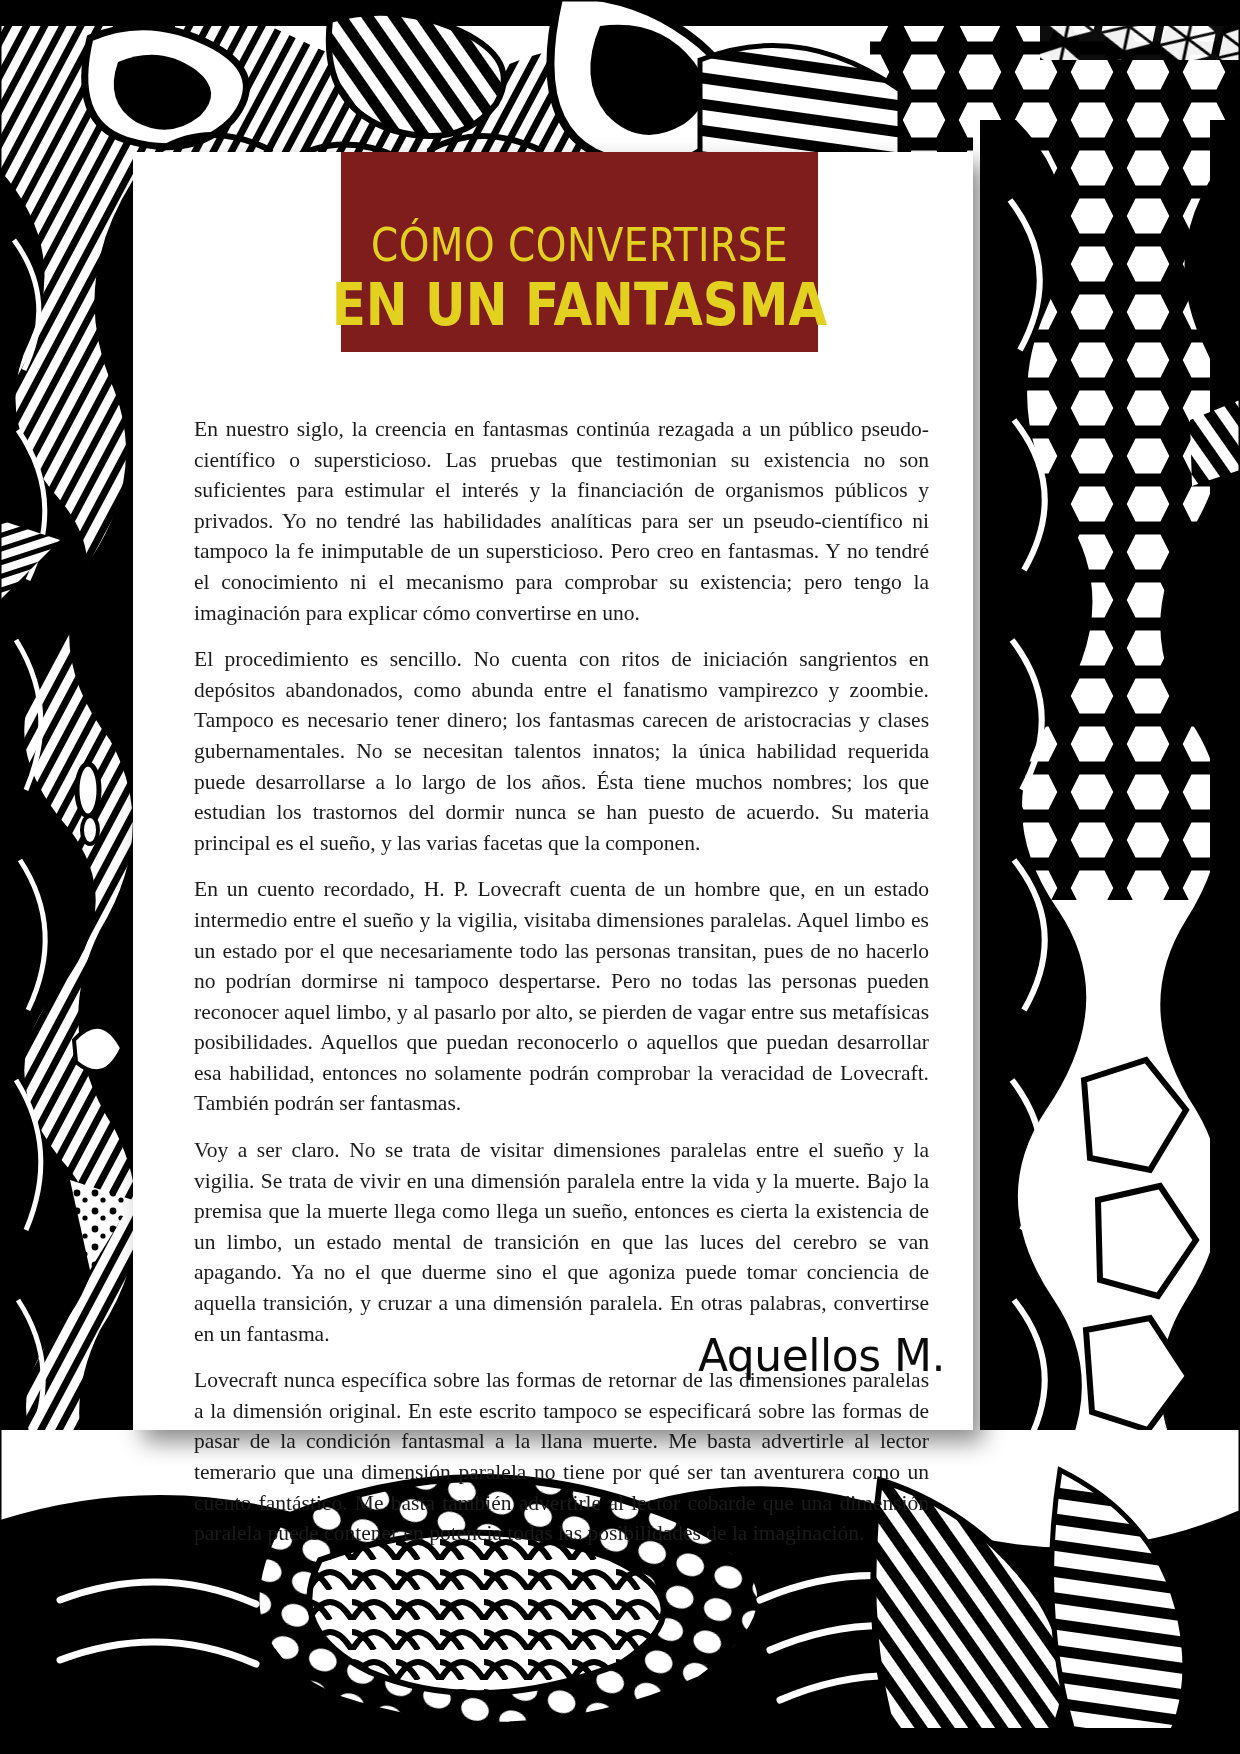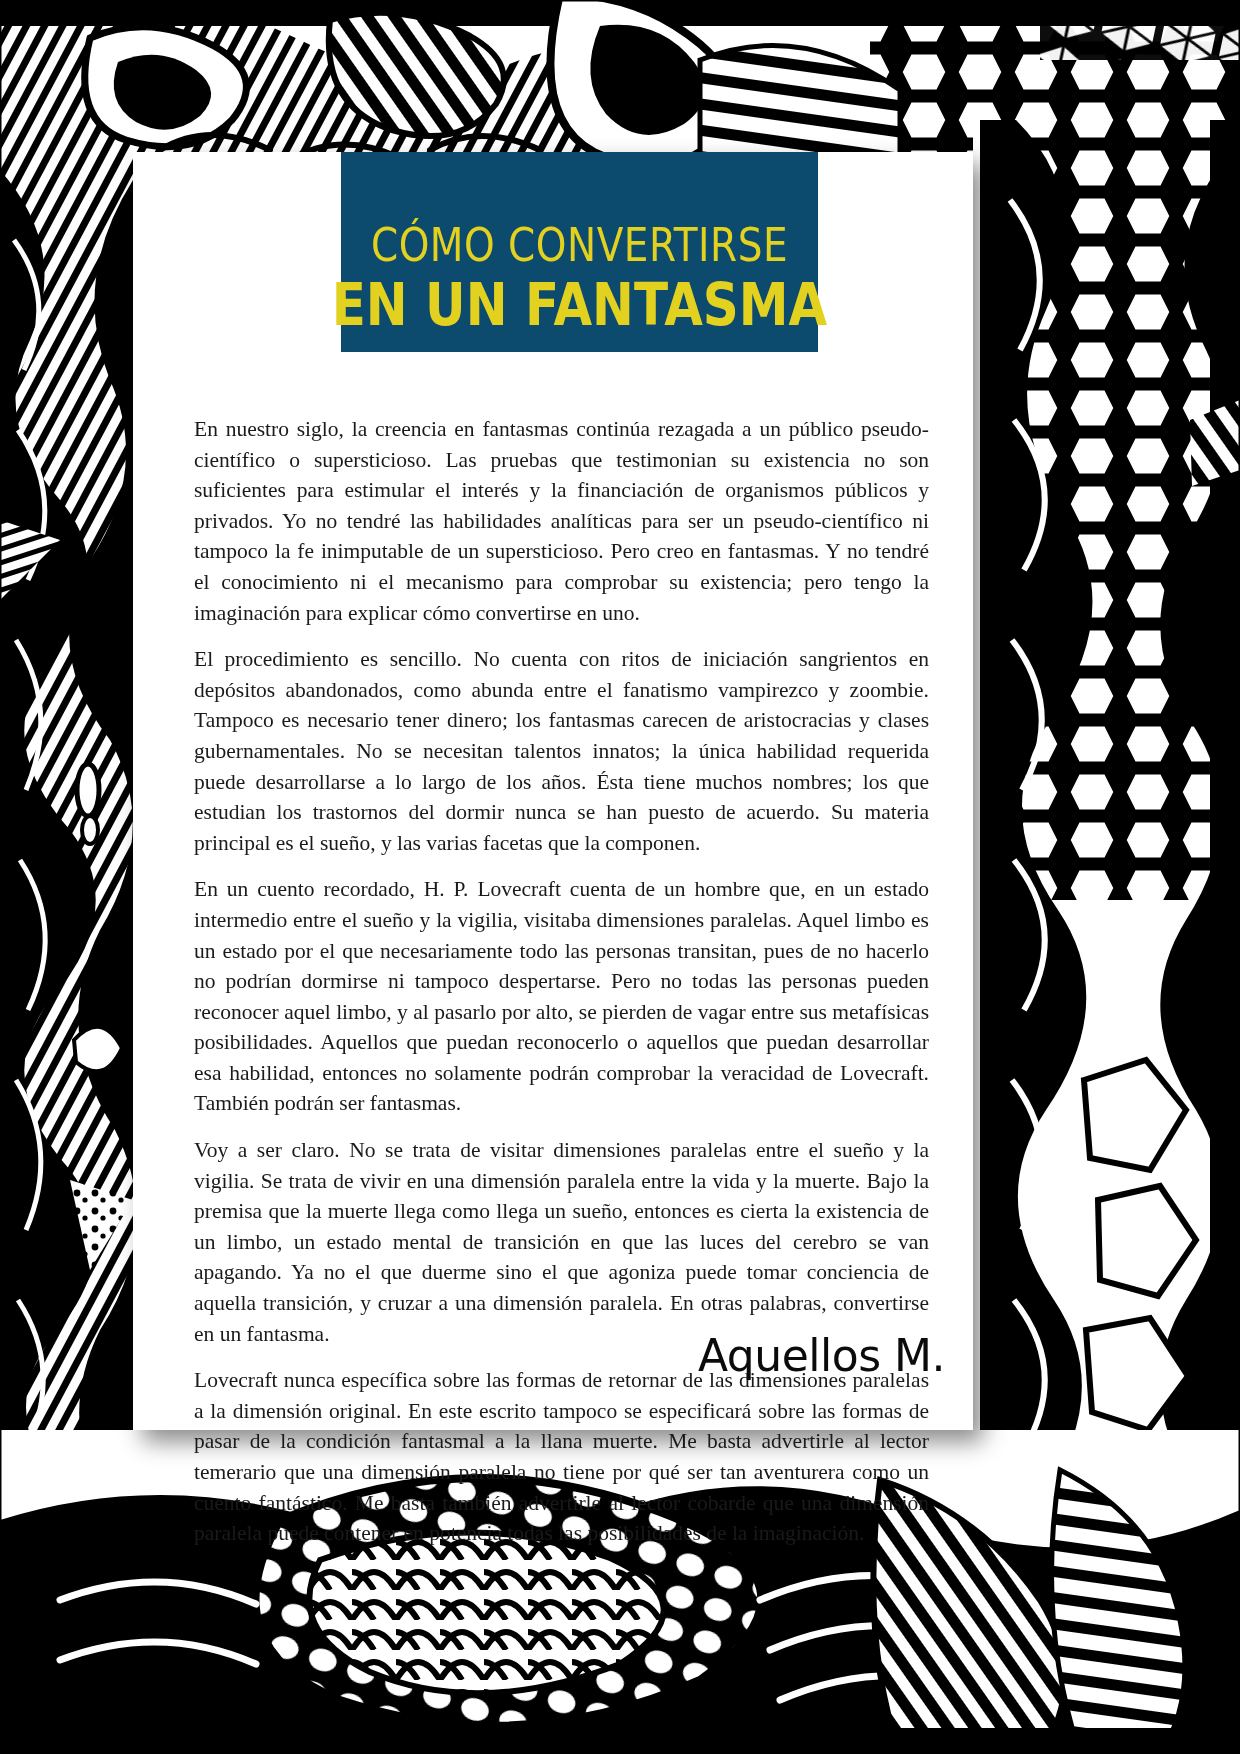--- a/index.html
+++ b/index.html
@@ -27,21 +27,21 @@
     background:#ffffff;
     box-shadow:10px 12px 22px rgba(0,0,0,0.45);
     z-index:5;
   }
 
   
   #title-banner{
     position:absolute;
     left:341px;top:152px;
     width:477px;height:200px;
-    background:#0c4a6e;
+    background:#7f1d1d;
     z-index:7;
     display:flex;
     flex-direction:column;
     align-items:center;
     justify-content:flex-end;
     padding-bottom:10px;
     box-sizing:border-box;
   }
   .title-line{
     color:#e3d11f;

